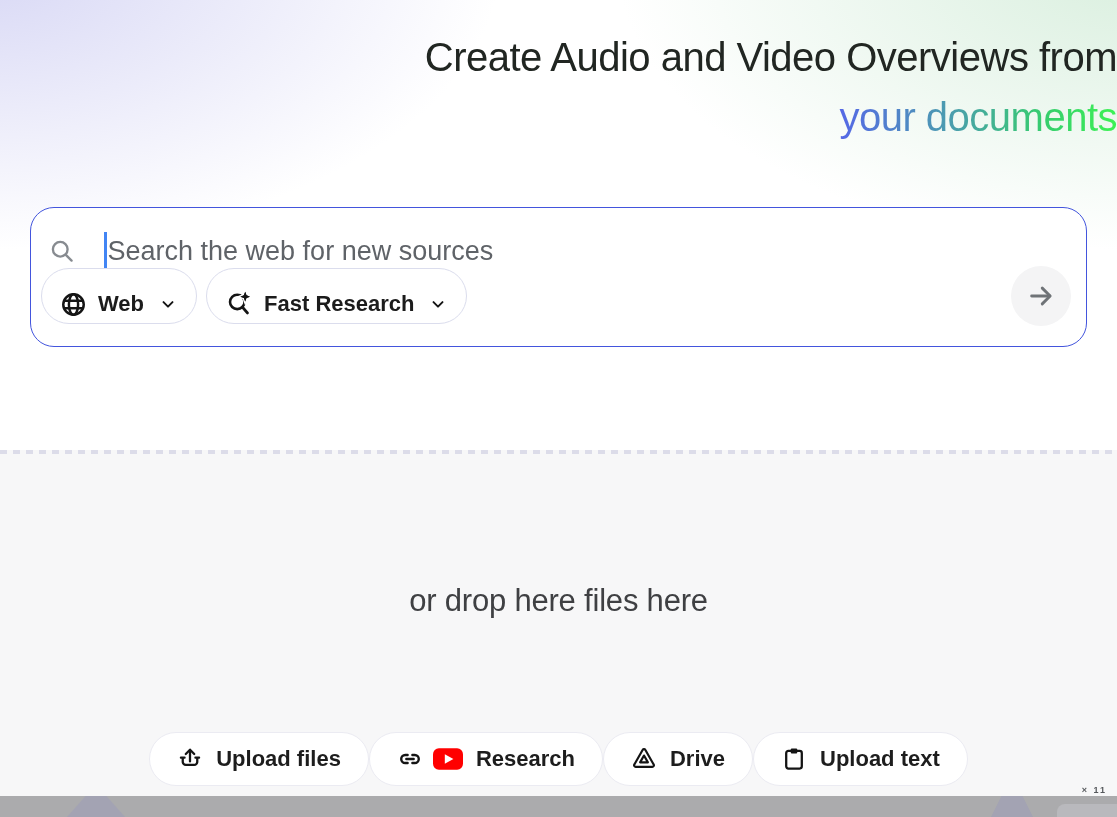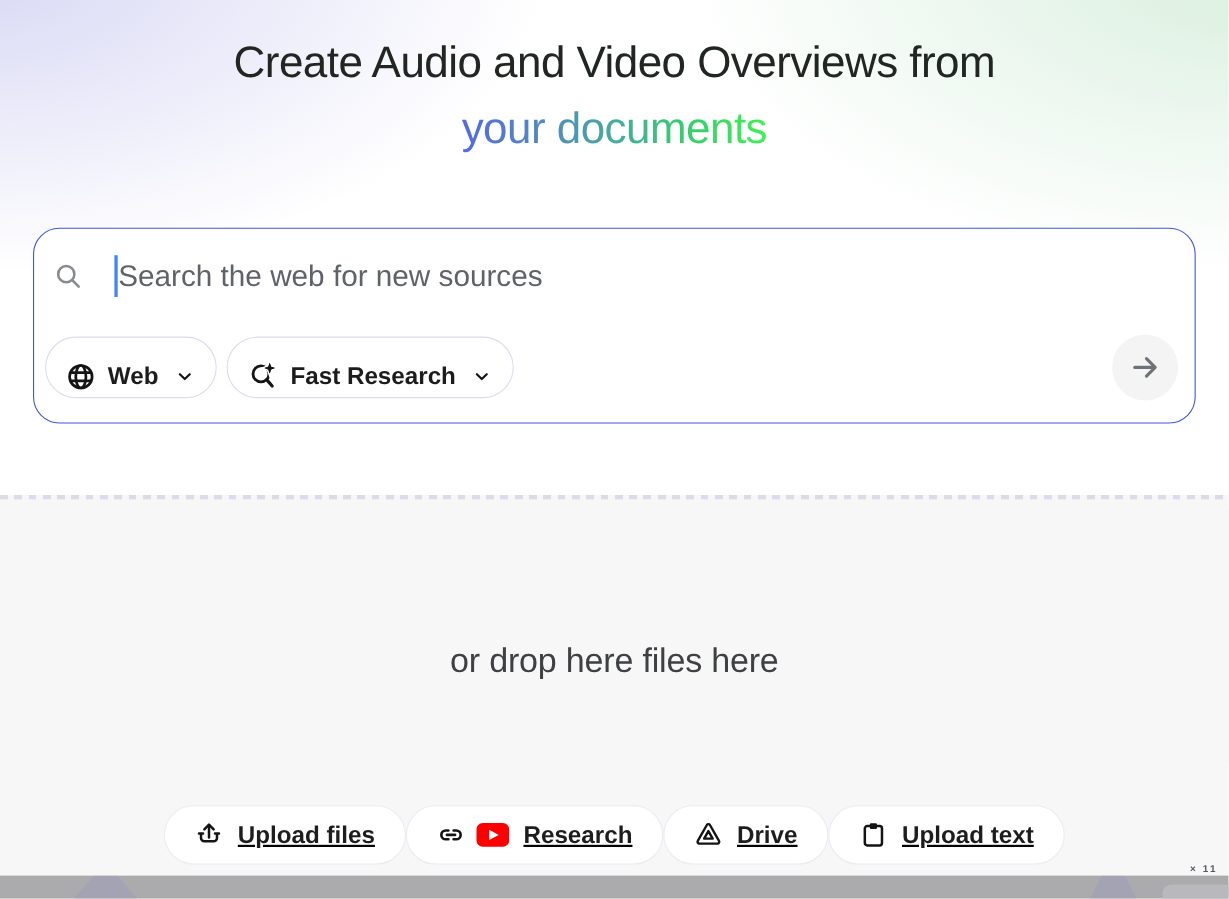--- a/index.html
+++ b/index.html
@@ -13,39 +13,39 @@
   
   .hero {
     position:absolute; top:0; left:0; width:1117px; height:450px;
     background:
       radial-gradient(950px 520px at -2% -8%, rgba(208,208,243,0.85) 0%, rgba(255,255,255,0) 55%),
       radial-gradient(950px 520px at 102% -8%, rgba(210,236,216,0.85) 0%, rgba(255,255,255,0) 55%),
       #ffffff;
   }
   .headline {
     padding-top:27px;
-    text-align:center;
+    text-align:right;
     font-size:40px;
     line-height:60px;
     font-weight:400;
     color:#212622;
     letter-spacing:-0.5px;
   }
   .headline .grad {
     background:linear-gradient(90deg,#5568e6 0%,#4b9dae 40%,#36cf6c 75%,#3df254 100%);
     -webkit-background-clip:text;
     background-clip:text;
     color:transparent;
     margin-top:35px;
   }
 
   
   .search-panel {
     position:absolute; left:30px; top:207px;
-    width:1057px; height:178px;
+    width:1057px; height:140px;
     background:#ffffff;
     border:1.5px solid #4355dd;
     border-radius:24px;
   }
   .search-row {
     display:flex; align-items:center;
     padding:24px 0 0 17px;
   }
   .search-row svg { flex:0 0 auto; }
   .caret {
@@ -93,21 +93,21 @@
     background:repeating-linear-gradient(90deg,#dcdce9 0 7px, transparent 7px 13px);
   }
   .drop-text {
     position:absolute; top:133px; width:100%;
     text-align:center;
     font-size:31px; font-weight:400; color:#3f4043;
     letter-spacing:-0.2px;
   }
   .actions {
     position:absolute; top:282px; width:100%;
-    display:flex; justify-content:center; text-decoration:underline;
+    display:flex; justify-content:center; 
   }
   .action-btn {
     height:54px; border-radius:27px;
     background:#ffffff; border:1px solid #ebebf2;
     display:flex; align-items:center; gap:13px;
     padding:0 27px;
     font-family:"Liberation Sans", sans-serif;
     font-size:22px; font-weight:700; color:#1d1d1d;
     cursor:pointer;
   }

